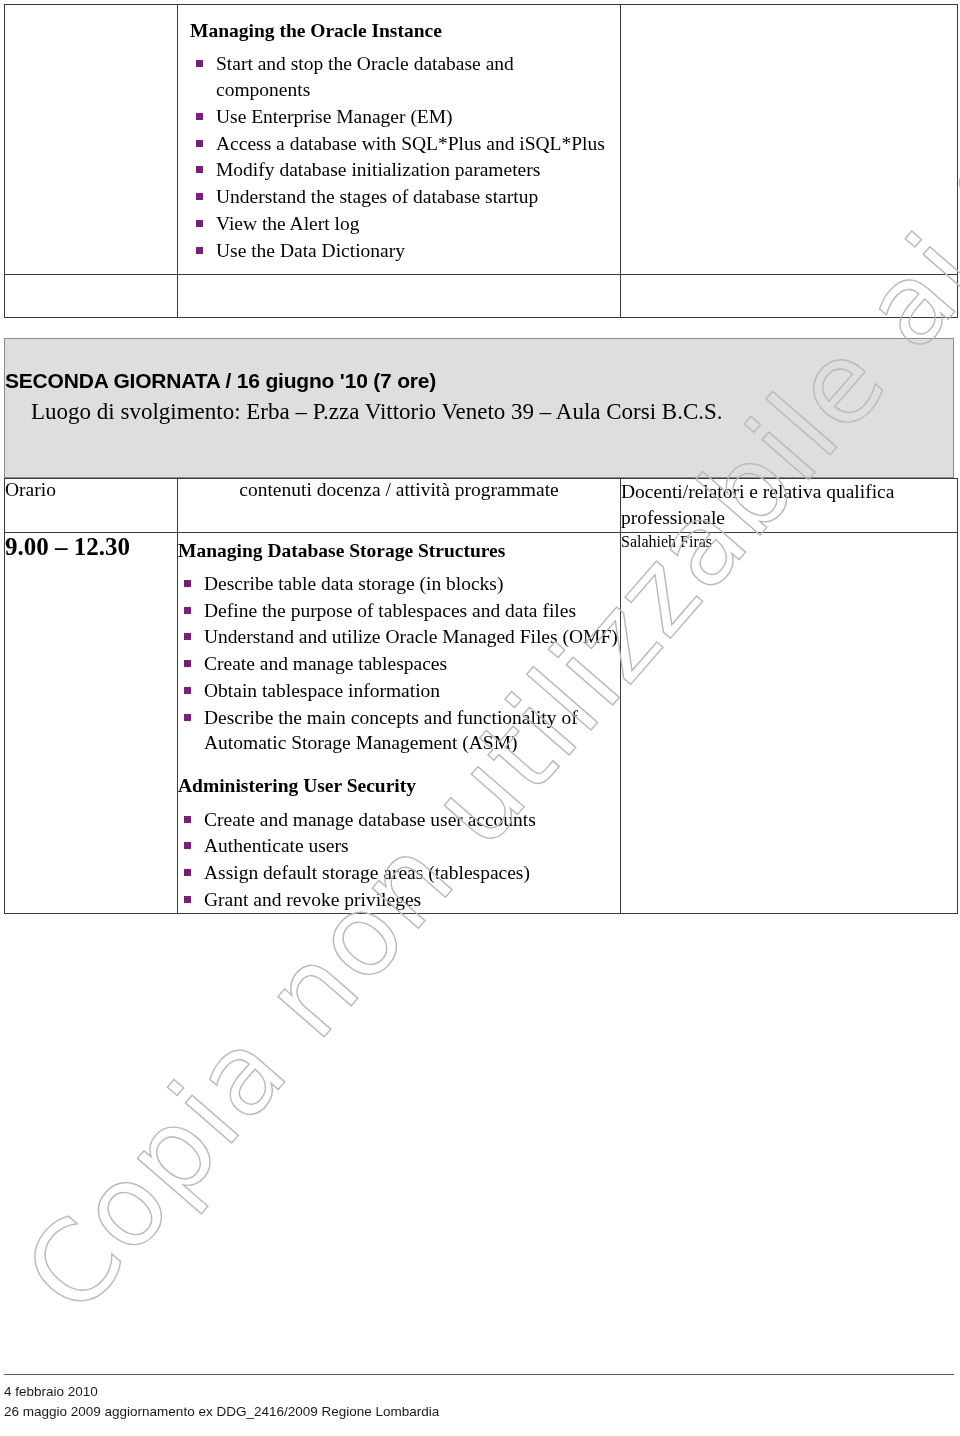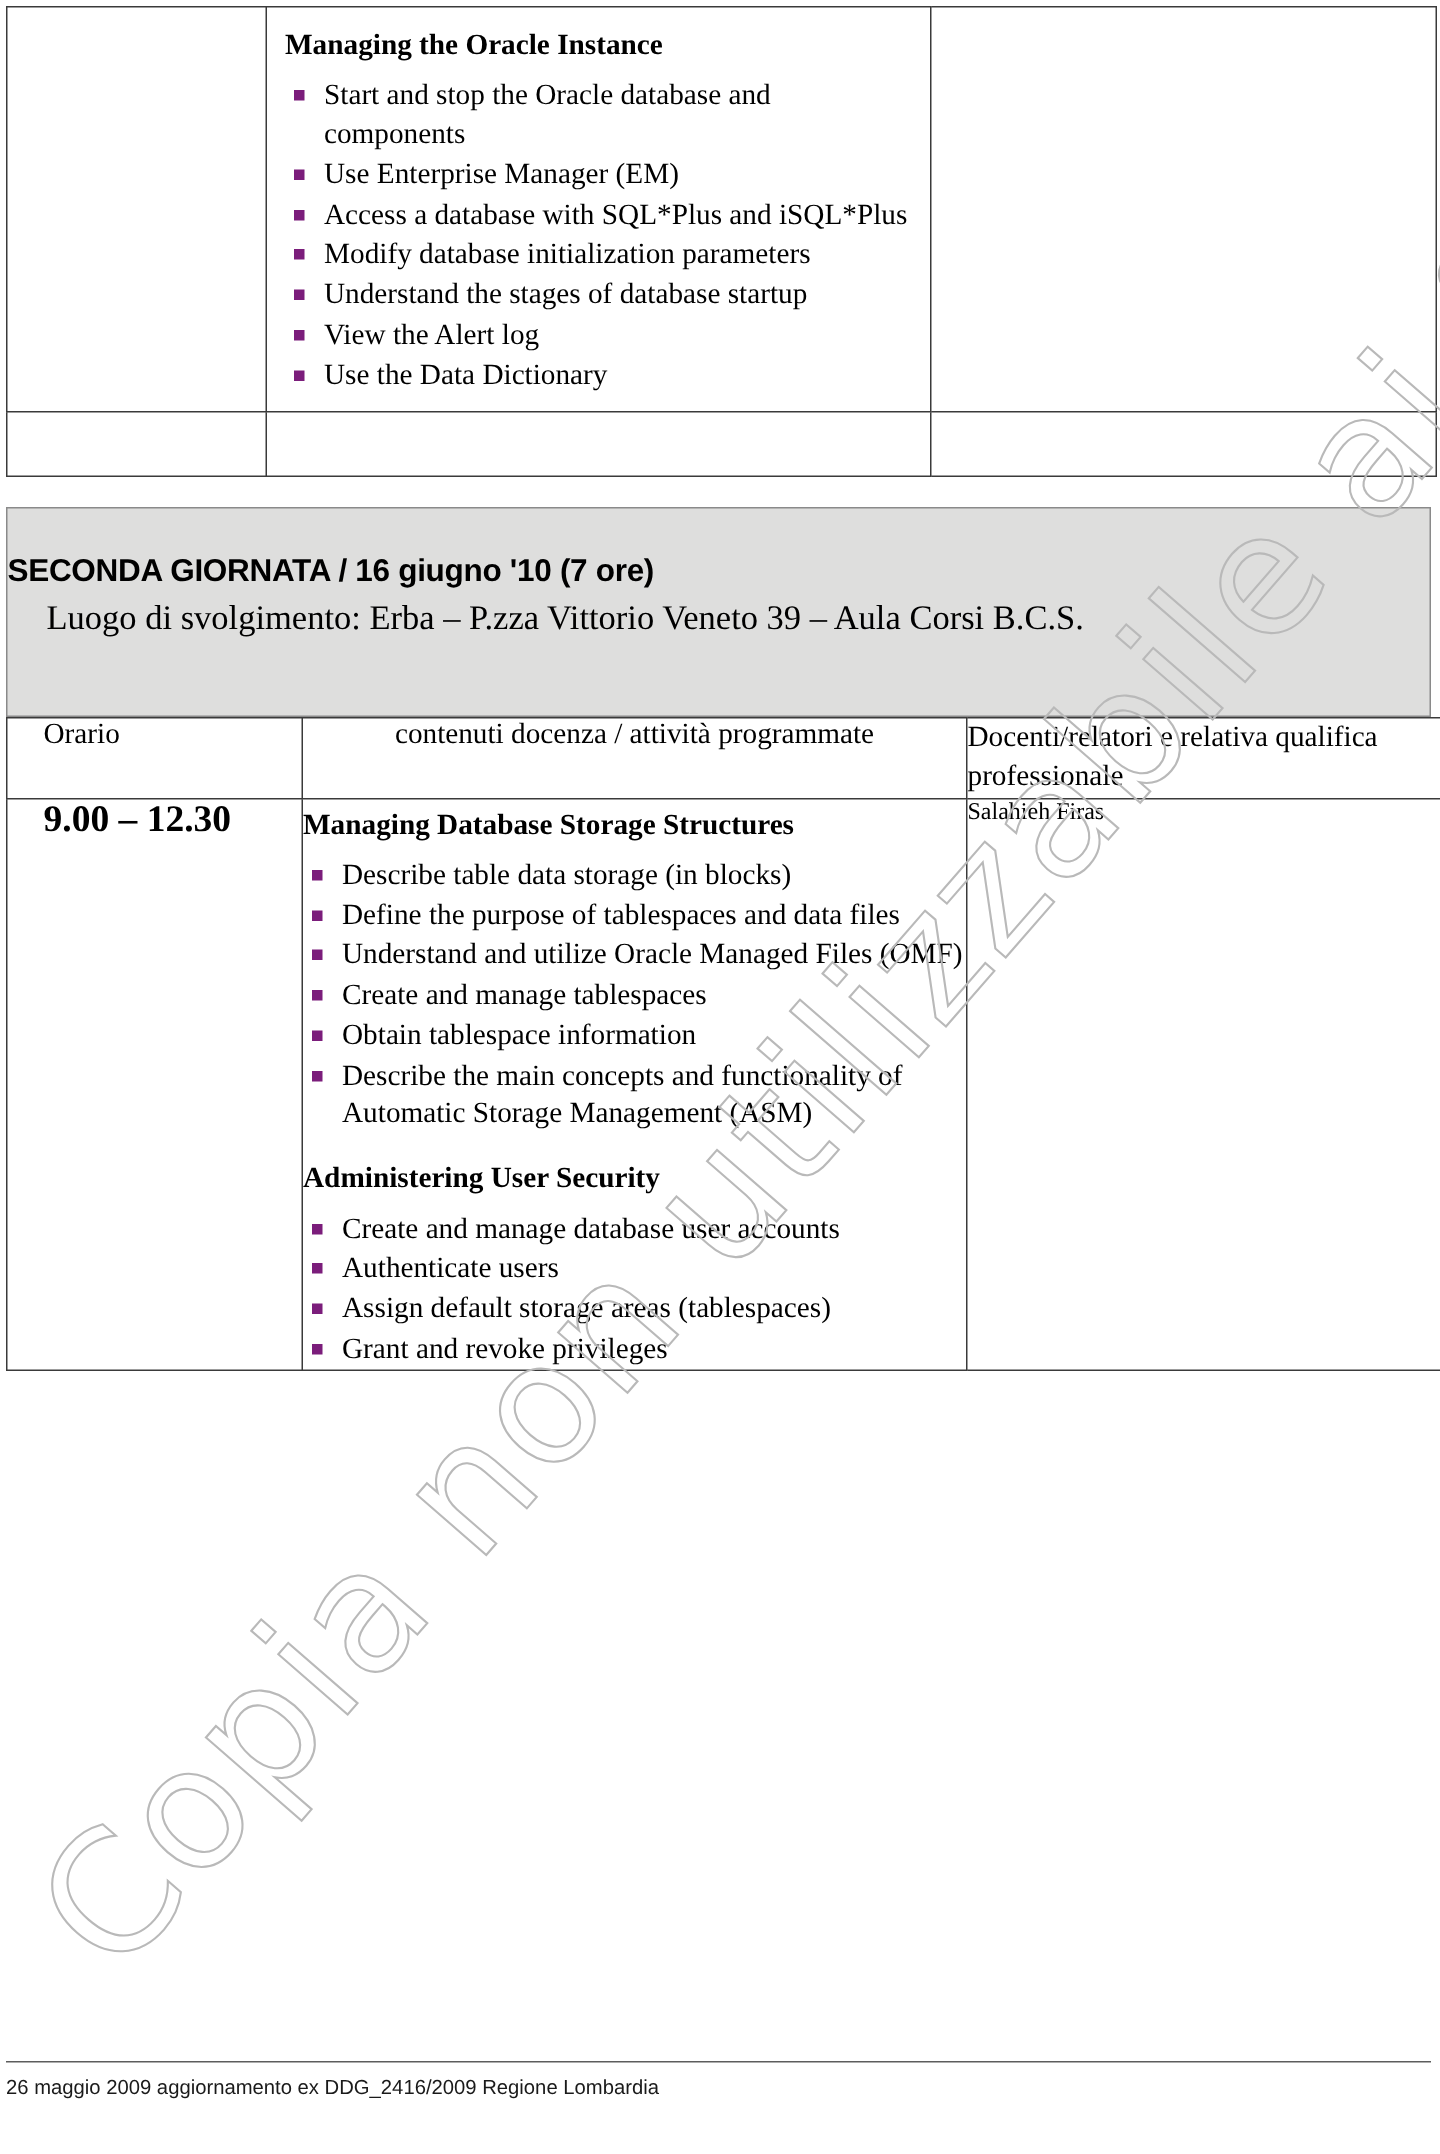--- a/index.html
+++ b/index.html
@@ -125,21 +125,21 @@
     margin-top: 6px;
     padding-left: 26px;
   }
 
   
   #table-main {
     left: 4px;
     top: 478px;
     width: 950px;
   }
-  #table-main td.c-time  { width: 172px; padding-left: 24px; }
+  #table-main td.c-time  { width: 172px; }
   #table-main td.c-cont  { width: 442px; }
   #table-main td.c-teach { width: 336px; }
 
   .hdr-cell { padding: 12px 10px 16px 10px; font-size: 19.5px; }
   .hdr-time { padding-left: 12px; }
   .hdr-cont { text-align: center; }
   .hdr-teach { text-align: left; line-height: 1.35; }
 
   .body-time {
     font-weight: bold;
@@ -247,16 +247,17 @@
   </table>
 
   <div class="watermark">
     <svg width="1060" height="1340" viewBox="0 0 1060 1340" xmlns="http://www.w3.org/2000/svg">
       <text class="wm-text" x="0" y="0" transform="translate(118,1290) rotate(-49)">Copia non utilizzabile ai fini legali</text>
     </svg>
   </div>
 
   <div id="footer-rule"></div>
   <div id="footer">
+    <div>4 febbraio 2010</div>
     <div>26 maggio 2009 aggiornamento ex DDG_2416/2009 Regione Lombardia</div>
   </div>
 
 </div>
 
 </body></html>

